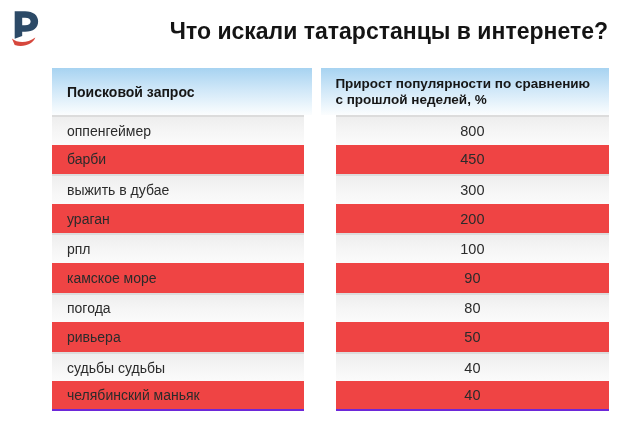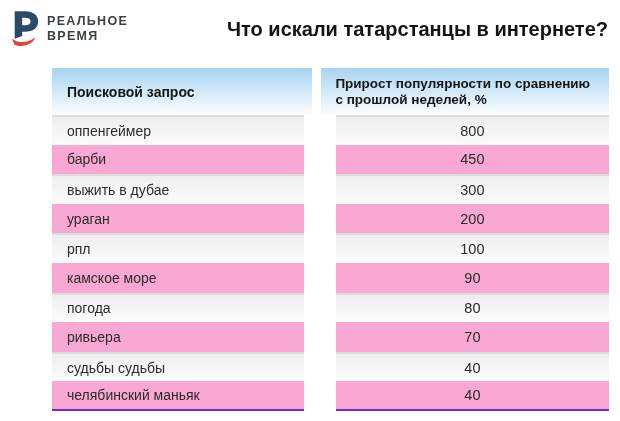--- a/index.html
+++ b/index.html
@@ -17,21 +17,21 @@
   }
   .brand { display: flex; align-items: center; gap: 7px; }
   .brand-icon { width: 30px; height: 38px; display: block; }
   .brand-text {
     display: flex; flex-direction: column;
     font-weight: bold; font-size: 12.5px; line-height: 15px;
     letter-spacing: 1.3px; color: #3c4145;
   }
   .page-title {
     margin: 8px 0 0 0;
-    font-size: 20px; font-weight: bold; color: #141414;
+    font-size: 23px; font-weight: bold; color: #141414;
     white-space: nowrap;
   }
   .table { margin: 20px 11px 0 10px; }
   .thead, .trow { display: flex; column-gap: 9px; padding-left: 42px; }
   .cell { box-sizing: border-box; }
   .cell.c1 { width: 308px; padding-left: 15px; }
   .cell.c2 { width: 338px; text-align: left; }
   .thead { height: 47px; }
   .thead .cell {
     background: linear-gradient(to bottom, #a7d3f1 0%, #cfe7f8 45%, #f2f9fd 88%, #fbfdfe 100%);
@@ -40,43 +40,39 @@
   }
   .thead .c1 { font-size: 14px; }
   .thead .c2 {
     font-size: 13.5px; line-height: 16px;
     justify-content: center; padding: 0 14px;
   }
   .trow { height: 29.6px; gap: 32px; }
   .trow .cell {
     display: flex; align-items: center;
     font-size: 14px; color: #2b2b2b;
-    background: #f9a8d4;
+    background: #ef4444;
   }
   .trow .cell.c2 { justify-content: center; font-size: 14.5px; }
   .trow:nth-child(odd) .cell {
     background: linear-gradient(to bottom, #eeeeee 0%, #f6f6f6 55%, #fbfbfb 100%);
     border-top: 2px solid #dcdcdc;
   }
   .trow:last-child .cell { border-bottom: 2px solid #6d28d9; }
 </style>
 </head>
 <body>
 
 <div class="topbar">
   <div class="brand">
     <svg class="brand-icon" viewBox="0 0 32 38" xmlns="http://www.w3.org/2000/svg">
       <path fill="#2c4a67" fill-rule="evenodd" d="M5 0 H16 C25 0 30 4.5 30 11 C30 17.5 25 22 16 22 H13 V26.5 L5 29.5 Z
            M13 7 H16 C20 7 22 8.5 22 11 C22 13.5 20 15 16 15 H13 Z"></path>
       <path fill="#d6473c" d="M2 29 C8 34 18 34.5 27 28 C25 34 15 39.5 5 36 Z"></path>
     </svg>
-    <div class="brand-text">
-      <span>РЕАЛЬНОЕ</span>
-      <span>ВРЕМЯ</span>
-    </div>
   </div>
   <h1 class="page-title">Что искали татарстанцы в интернете?</h1>
 </div>
 
 <div class="table">
   <div class="thead">
     <div class="cell c1">Поисковой запрос</div>
     <div class="cell c2">Прирост популярности по сравнению с прошлой неделей, %</div>
   </div>
   <div class="tbody">
@@ -103,21 +99,21 @@
     <div class="trow">
       <div class="cell c1">камское море</div>
       <div class="cell c2">90</div>
     </div>
     <div class="trow">
       <div class="cell c1">погода</div>
       <div class="cell c2">80</div>
     </div>
     <div class="trow">
       <div class="cell c1">ривьера</div>
-      <div class="cell c2">70</div>
+      <div class="cell c2">50</div>
     </div>
     <div class="trow">
       <div class="cell c1">судьбы судьбы</div>
       <div class="cell c2">40</div>
     </div>
     <div class="trow">
       <div class="cell c1">челябинский маньяк</div>
       <div class="cell c2">40</div>
     </div>
   </div>

